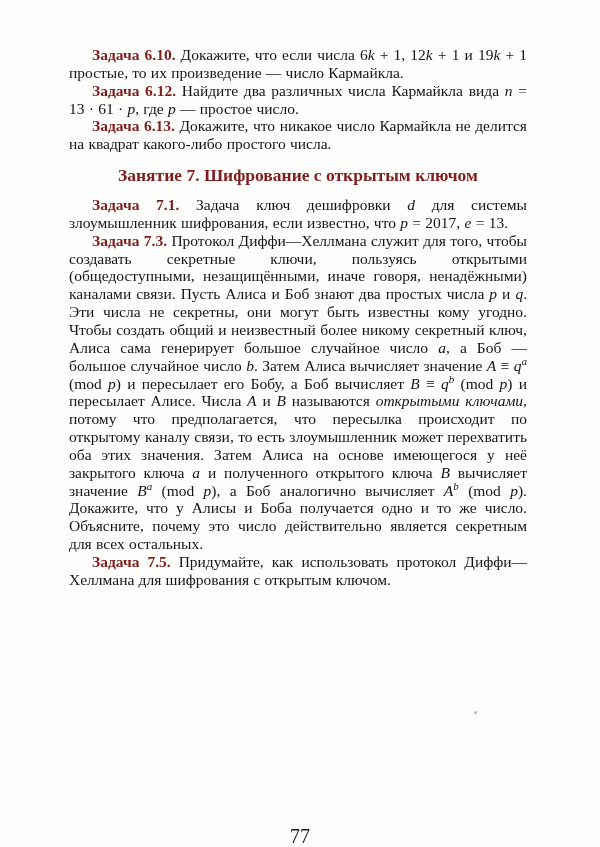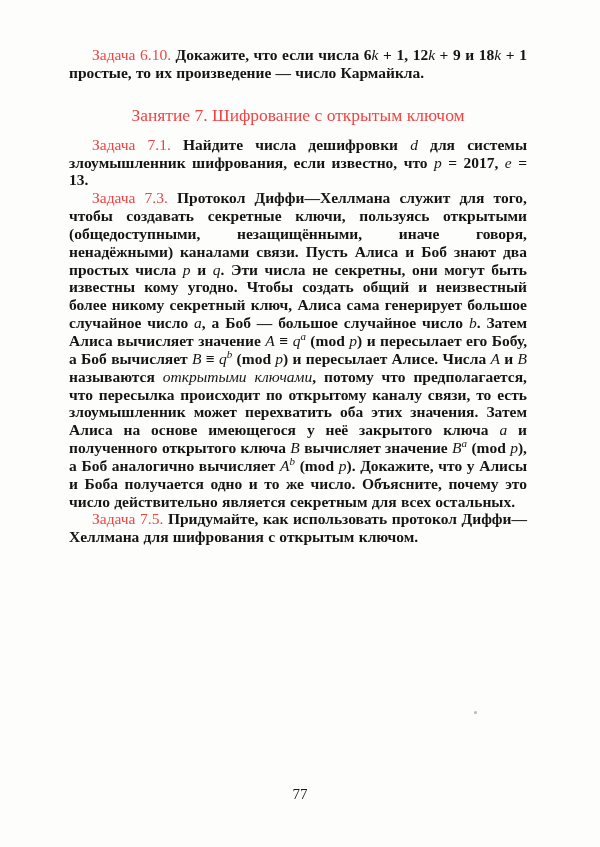--- a/index.html
+++ b/index.html
@@ -28,63 +28,65 @@
     text-align: justify;
     font-size: 15.5px;
     line-height: 17.85px;
     word-spacing: 0.4px;
   }
   .heading {
     text-align: center;
     font-weight: bold;
     font-size: 17.5px;
     line-height: 23px;
-    margin: 22px 0 9px 0;
+    margin: 11px 0 9px 0;
     color: #0d0d0d;
     text-indent: 0;
   }
-  .seg-b { font-weight: normal; color: #ef4444; }
-  .seg-n { font-weight: bold; }
+  .seg-b { font-weight: bold; color: #7f1d1d; }
+  .seg-n { font-weight: normal; }
   .seg-i { font-style: italic; }
   sup.seg-sup {
     font-style: italic;
     font-size: 11px;
     line-height: 0;
     vertical-align: super;
   }
   .footer {
     position: absolute;
     left: 0;
     right: 0;
-    top: 785px;
+    top: 827px;
     text-align: center;
-    font-size: 15px;
+    font-size: 20px;
     line-height: 18px;
     color: #1a1a1a;
     font-family: Liberation Serif, serif;
   }
   .speck {
     position: absolute;
     left: 474px;
     top: 711px;
     width: 3px;
     height: 3px;
     border-radius: 50%;
     background: #8a8a8a;
     opacity: 0.6;
   }
 </style>
 </head>
 <body>
 
 <div class="page">
   <div class="text-block">
-      <p class="para"><span class="seg-b">Задача 6.10.</span><span class="seg-n"> Докажите, что если числа 6</span><span class="seg-i">k</span><span class="seg-n"> + 1, 12</span><span class="seg-i">k</span><span class="seg-n"> + 9 и 18</span><span class="seg-i">k</span><span class="seg-n"> + 1 простые, то их произведение — число Кармайкла.</span></p>
+      <p class="para"><span class="seg-b">Задача 6.10.</span><span class="seg-n"> Докажите, что если числа 6</span><span class="seg-i">k</span><span class="seg-n"> + 1, 12</span><span class="seg-i">k</span><span class="seg-n"> + 1 и 19</span><span class="seg-i">k</span><span class="seg-n"> + 1 простые, то их произведение — число Кармайкла.</span></p>
+      <p class="para"><span class="seg-b">Задача 6.12.</span><span class="seg-n"> Найдите два различных числа Кармайкла вида </span><span class="seg-i">n</span><span class="seg-n"> = 13 · 61 · </span><span class="seg-i">p</span><span class="seg-n">, где </span><span class="seg-i">p</span><span class="seg-n"> — простое число.</span></p>
+      <p class="para"><span class="seg-b">Задача 6.13.</span><span class="seg-n"> Докажите, что никакое число Кармайкла не делится на квадрат какого-либо простого числа.</span></p>
       <div class="heading"><span class="seg-b">Занятие 7. Шифрование с открытым ключом</span></div>
-      <p class="para"><span class="seg-b">Задача 7.1.</span><span class="seg-n"> Найдите числа дешифровки </span><span class="seg-i">d</span><span class="seg-n"> для системы злоумышленник шифрования, если известно, что </span><span class="seg-i">p</span><span class="seg-n"> = 2017, </span><span class="seg-i">e</span><span class="seg-n"> = 13.</span></p>
+      <p class="para"><span class="seg-b">Задача 7.1.</span><span class="seg-n"> Задача ключ дешифровки </span><span class="seg-i">d</span><span class="seg-n"> для системы злоумышленник шифрования, если известно, что </span><span class="seg-i">p</span><span class="seg-n"> = 2017, </span><span class="seg-i">e</span><span class="seg-n"> = 13.</span></p>
       <p class="para"><span class="seg-b">Задача 7.3.</span><span class="seg-n"> Протокол Диффи—Хеллмана служит для того, чтобы создавать секретные ключи, пользуясь открытыми (общедоступными, незащищёнными, иначе говоря, ненадёжными) каналами связи. Пусть Алиса и Боб знают два простых числа </span><span class="seg-i">p</span><span class="seg-n"> и </span><span class="seg-i">q</span><span class="seg-n">. Эти числа не секретны, они могут быть известны кому угодно. Чтобы создать общий и неизвестный более никому секретный ключ, Алиса сама генерирует большое случайное число </span><span class="seg-i">a</span><span class="seg-n">, а Боб — большое случайное число </span><span class="seg-i">b</span><span class="seg-n">. Затем Алиса вычисляет значение </span><span class="seg-i">A</span><span class="seg-n"> ≡ </span><span class="seg-i">q</span><sup class="seg-sup">a</sup><span class="seg-n"> (mod </span><span class="seg-i">p</span><span class="seg-n">) и пересылает его Бобу, а Боб вычисляет </span><span class="seg-i">B</span><span class="seg-n"> ≡ </span><span class="seg-i">q</span><sup class="seg-sup">b</sup><span class="seg-n"> (mod </span><span class="seg-i">p</span><span class="seg-n">) и пересылает Алисе. Числа </span><span class="seg-i">A</span><span class="seg-n"> и </span><span class="seg-i">B</span><span class="seg-n"> называются </span><span class="seg-i">открытыми ключами</span><span class="seg-n">, потому что предполагается, что пересылка происходит по открытому каналу связи, то есть злоумышленник может перехватить оба этих значения. Затем Алиса на основе имеющегося у неё закрытого ключа </span><span class="seg-i">a</span><span class="seg-n"> и полученного открытого ключа </span><span class="seg-i">B</span><span class="seg-n"> вычисляет значение </span><span class="seg-i">B</span><sup class="seg-sup">a</sup><span class="seg-n"> (mod </span><span class="seg-i">p</span><span class="seg-n">), а Боб аналогично вычисляет </span><span class="seg-i">A</span><sup class="seg-sup">b</sup><span class="seg-n"> (mod </span><span class="seg-i">p</span><span class="seg-n">). Докажите, что у Алисы и Боба получается одно и то же число. Объясните, почему это число действительно является секретным для всех остальных.</span></p>
       <p class="para"><span class="seg-b">Задача 7.5.</span><span class="seg-n"> Придумайте, как использовать протокол Диффи—Хеллмана для шифрования с открытым ключом.</span></p>
     </div>
   <div class="speck"></div>
   <div class="footer">
     <span>77</span>
   </div>
 </div>
 
 </body></html>

